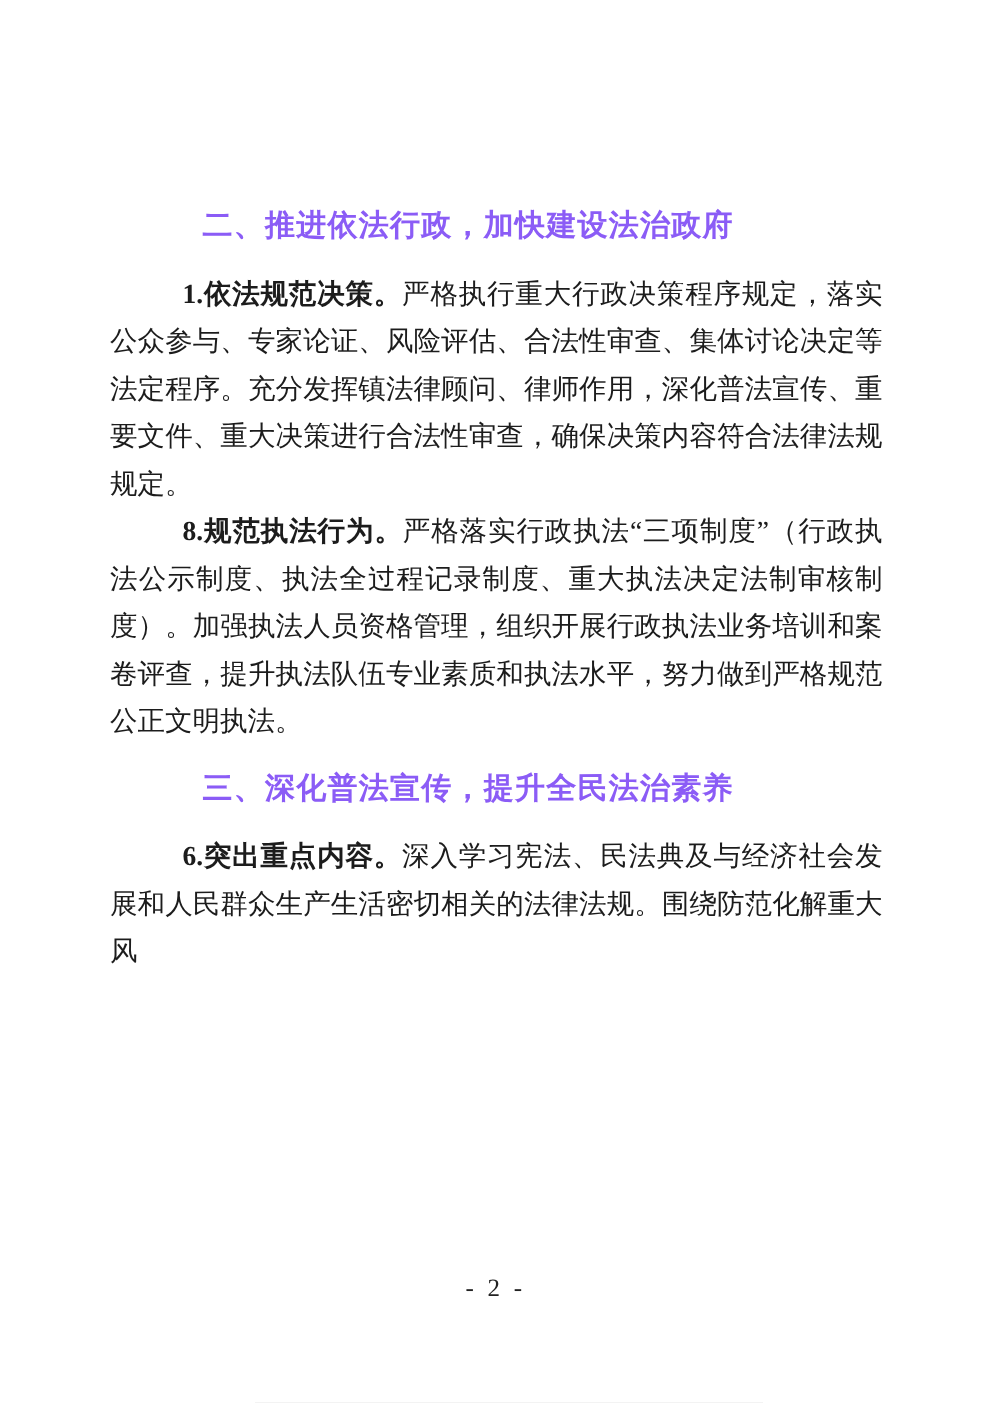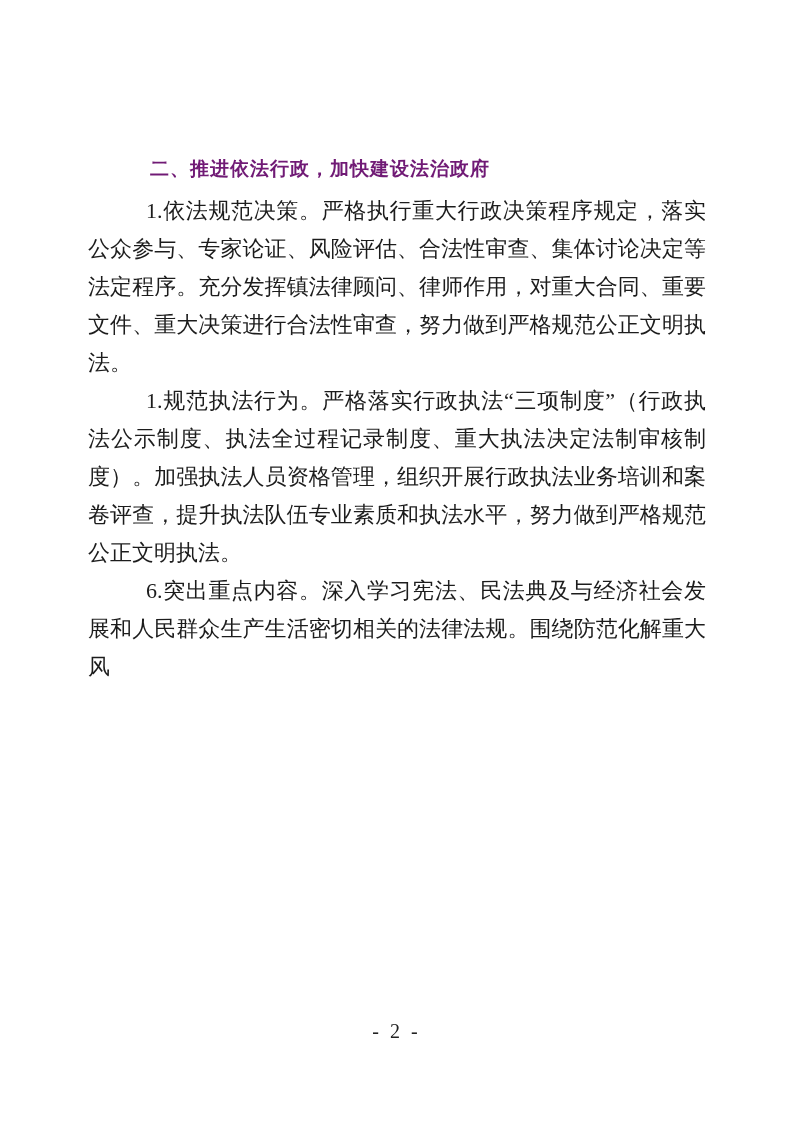--- a/index.html
+++ b/index.html
@@ -18,54 +18,55 @@
     font-size:22px;
     line-height:38px;
     text-align:justify;
     text-justify:inter-ideograph;
   }
   .content p{
     margin:0;
     text-indent:58px;
   }
   .sec-heading{
-    margin:4px;
+    margin:16px;
     font-family:"Liberation Sans","DejaVu Sans",sans-serif;
-    font-size:19px;
+    font-size:24px;
     font-weight:700;
     letter-spacing:1px;
     text-indent:58px;
     text-align:left;
-    color:#701a75;
+    color:#8b5cf6;
   }
   .lead{
-    font-weight:400;
+    font-weight:700;
   }
   .pagenum{
     position:absolute;
     top:1020px;left:0;width:100%;
     text-align:center;
     font-size:20px;
     letter-spacing:3px;
     color:#222222;
   }
 </style>
 </head>
 <body>
 
 <div class="page">
   <div class="content">
 
     <h2 class="sec-heading">二、推进依法行政，加快建设法治政府</h2>
 
-    <p><span class="lead">1.依法规范决策。</span><span>严格执行重大行政决策程序规定，落实公众参与、专家论证、风险评估、合法性审查、集体讨论决定等法定程序。充分发挥镇法律顾问、律师作用，对重大合同、重要文件、重大决策进行合法性审查，努力做到严格规范公正文明执法。</span></p>
+    <p><span class="lead">1.依法规范决策。</span><span>严格执行重大行政决策程序规定，落实公众参与、专家论证、风险评估、合法性审查、集体讨论决定等法定程序。充分发挥镇法律顾问、律师作用，深化普法宣传、重要文件、重大决策进行合法性审查，确保决策内容符合法律法规规定。</span></p>
 
 
-    <p><span class="lead">1.规范执法行为。</span><span>严格落实行政执法“三项制度”（行政执法公示制度、执法全过程记录制度、重大执法决定法制审核制度）。加强执法人员资格管理，组织开展行政执法业务培训和案卷评查，提升执法队伍专业素质和执法水平，努力做到严格规范公正文明执法。</span></p>
+    <p><span class="lead">8.规范执法行为。</span><span>严格落实行政执法“三项制度”（行政执法公示制度、执法全过程记录制度、重大执法决定法制审核制度）。加强执法人员资格管理，组织开展行政执法业务培训和案卷评查，提升执法队伍专业素质和执法水平，努力做到严格规范公正文明执法。</span></p>
 
 
+    <h2 class="sec-heading">三、深化普法宣传，提升全民法治素养</h2>
 
     <p><span class="lead">6.突出重点内容。</span><span>深入学习宪法、民法典及与经济社会发展和人民群众生产生活密切相关的法律法规。围绕防范化解重大风</span></p>
 
   </div>
 
   <div class="pagenum">- 2 -</div>
 </div>
 
 </body></html>

